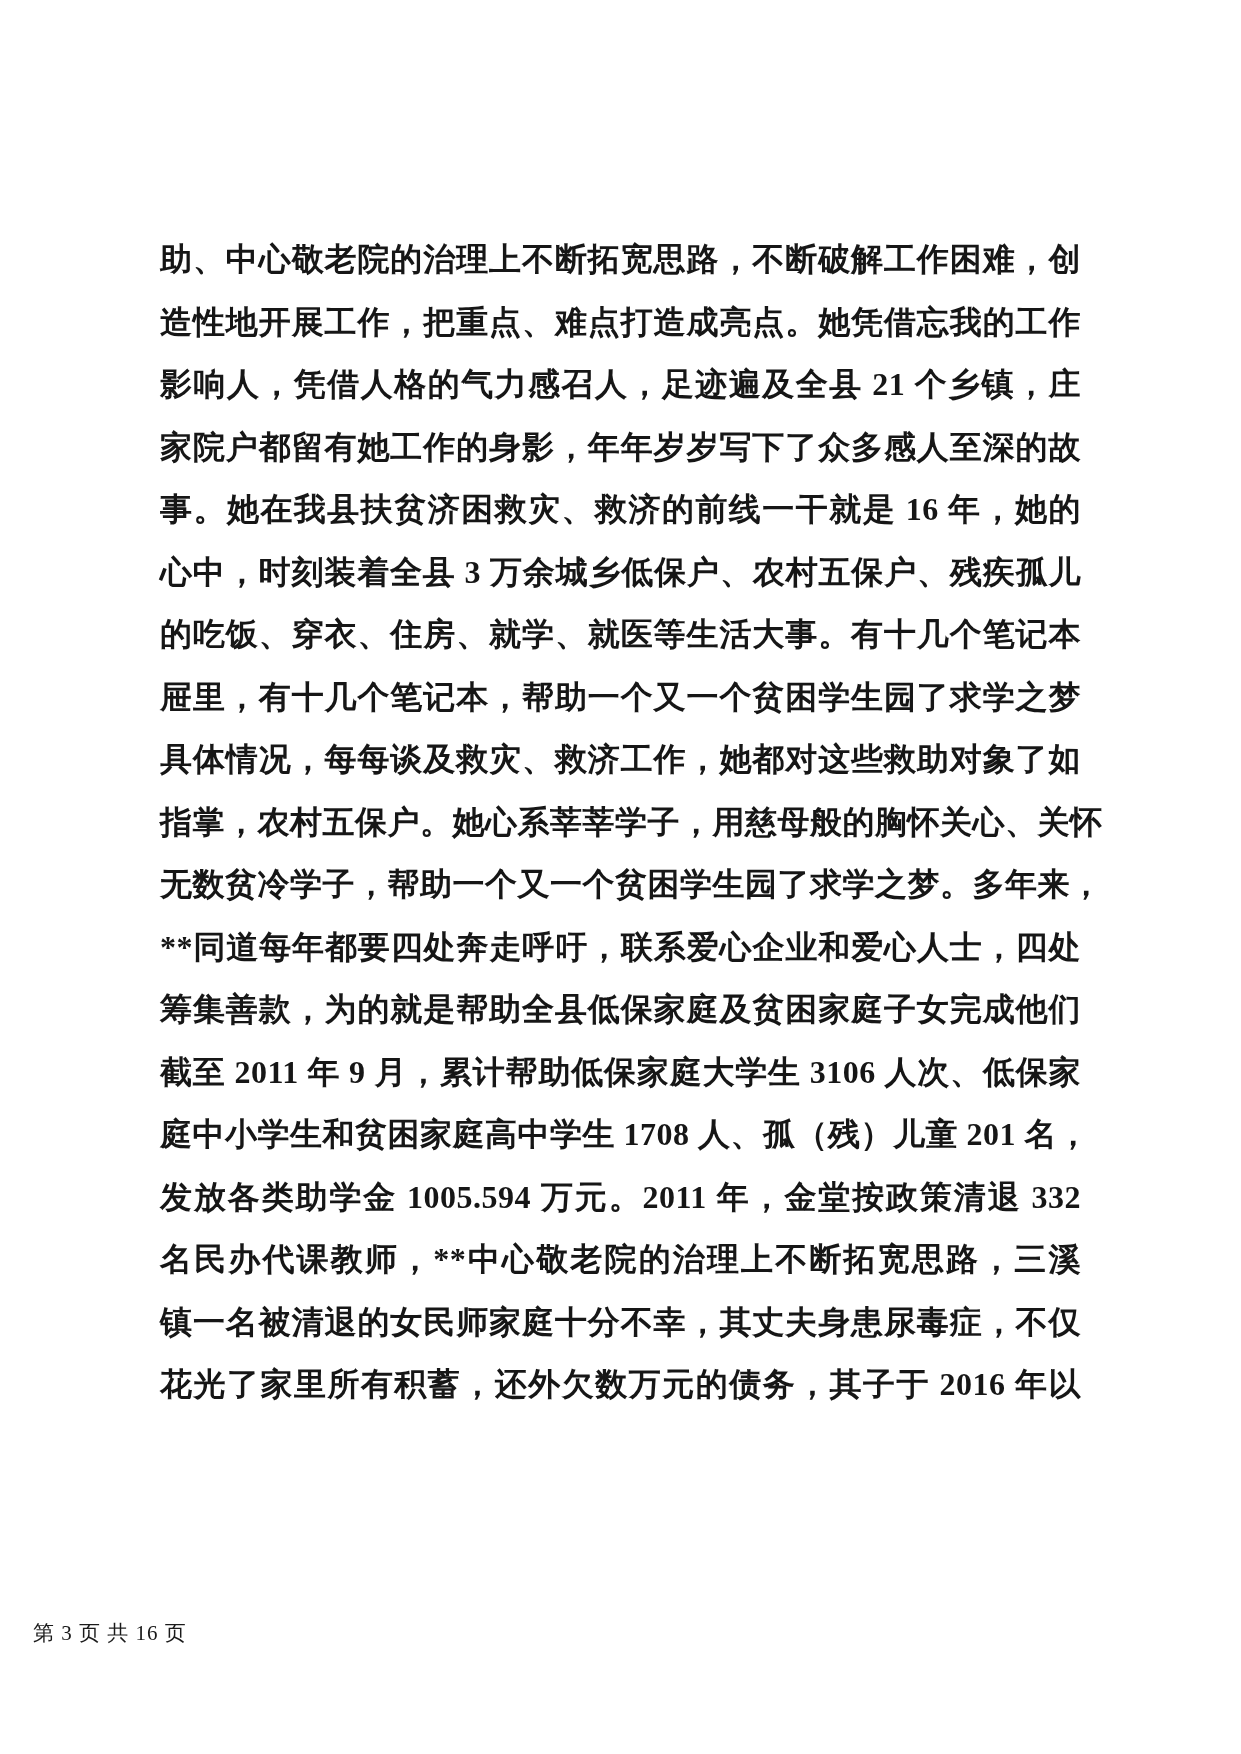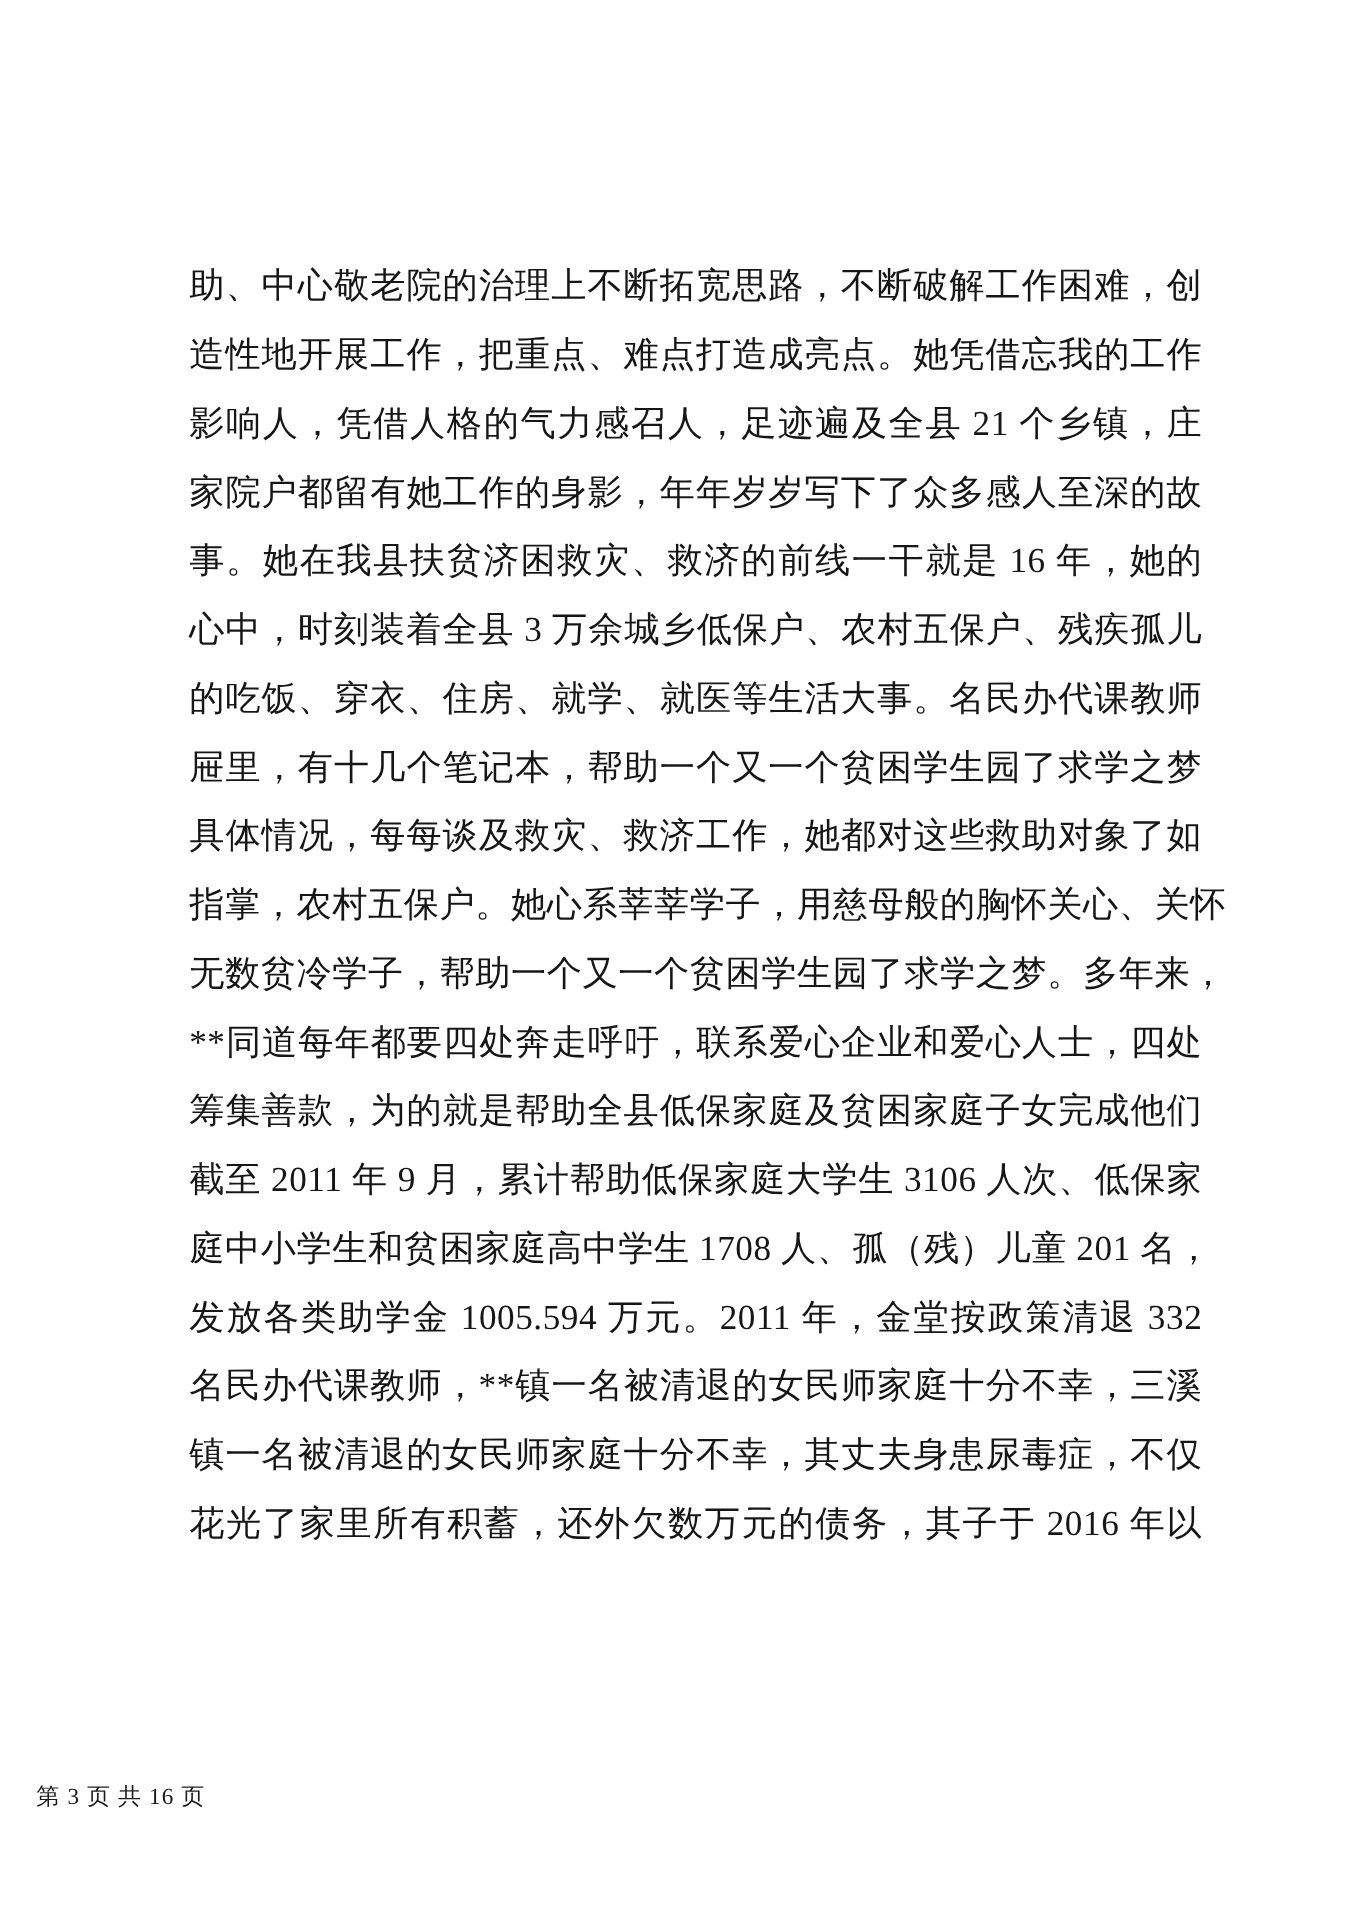--- a/index.html
+++ b/index.html
@@ -17,26 +17,26 @@
   .page {
     position: absolute;
     left: 0;
     top: 0;
     width: 1241px;
     height: 1754px;
     background: #ffffff;
   }
   .text-block {
     position: absolute;
-    left: 172px;
+    left: 160px;
     top: 228px;
     width: 921px;
     color: #161616;
     font-size: 32px;
-    font-weight: 400;
+    font-weight: 700;
   }
   .doc-line {
     height: 62.5px;
     line-height: 62.5px;
     text-align: justify;
     text-align-last: justify;
     white-space: nowrap;
     letter-spacing: 0.5px;
   }
   .footer {
@@ -60,31 +60,31 @@
 
 <div class="page">
 
   <div class="text-block">
     <div class="doc-line">助、中心敬老院的治理上不断拓宽思路，不断破解工作困难，创</div>
     <div class="doc-line">造性地开展工作，把重点、难点打造成亮点。她凭借忘我的工作</div>
     <div class="doc-line">影响人，凭借人格的气力感召人，足迹遍及全县 21 个乡镇，庄</div>
     <div class="doc-line">家院户都留有她工作的身影，年年岁岁写下了众多感人至深的故</div>
     <div class="doc-line">事。她在我县扶贫济困救灾、救济的前线一干就是 16 年，她的</div>
     <div class="doc-line">心中，时刻装着全县 3 万余城乡低保户、农村五保户、残疾孤儿</div>
-    <div class="doc-line">的吃饭、穿衣、住房、就学、就医等生活大事。名民办代课教师</div>
+    <div class="doc-line">的吃饭、穿衣、住房、就学、就医等生活大事。有十几个笔记本</div>
     <div class="doc-line">屉里，有十几个笔记本，帮助一个又一个贫困学生园了求学之梦</div>
     <div class="doc-line">具体情况，每每谈及救灾、救济工作，她都对这些救助对象了如</div>
     <div class="doc-line">指掌，农村五保户。她心系莘莘学子，用慈母般的胸怀关心、关怀</div>
     <div class="doc-line">无数贫冷学子，帮助一个又一个贫困学生园了求学之梦。多年来，</div>
     <div class="doc-line">**同道每年都要四处奔走呼吁，联系爱心企业和爱心人士，四处</div>
     <div class="doc-line">筹集善款，为的就是帮助全县低保家庭及贫困家庭子女完成他们</div>
     <div class="doc-line">截至 2011 年 9 月，累计帮助低保家庭大学生 3106 人次、低保家</div>
     <div class="doc-line">庭中小学生和贫困家庭高中学生 1708 人、孤（残）儿童 201 名，</div>
     <div class="doc-line">发放各类助学金 1005.594 万元。2011 年，金堂按政策清退 332</div>
-    <div class="doc-line">名民办代课教师，**镇一名被清退的女民师家庭十分不幸，三溪</div>
+    <div class="doc-line">名民办代课教师，**中心敬老院的治理上不断拓宽思路，三溪</div>
     <div class="doc-line">镇一名被清退的女民师家庭十分不幸，其丈夫身患尿毒症，不仅</div>
     <div class="doc-line">花光了家里所有积蓄，还外欠数万元的债务，其子于 2016 年以</div>
   </div>
 
   <div class="footer">
     <span class="footer-inner">第 3 页 共 16 页</span>
   </div>
 
 </div>
 

